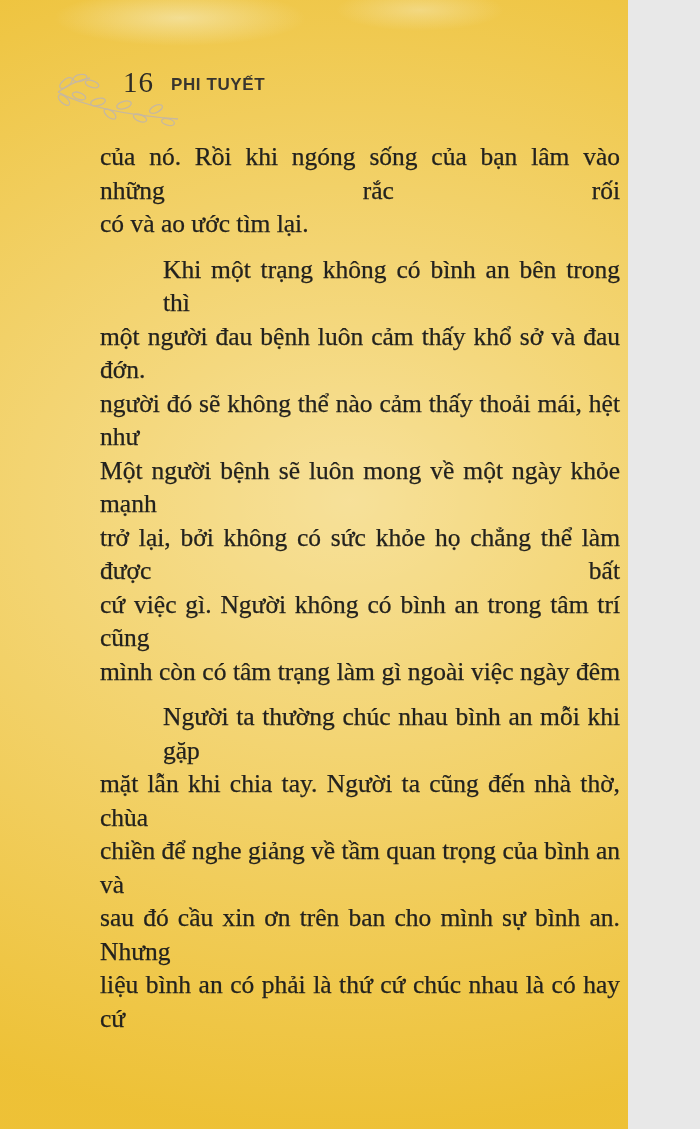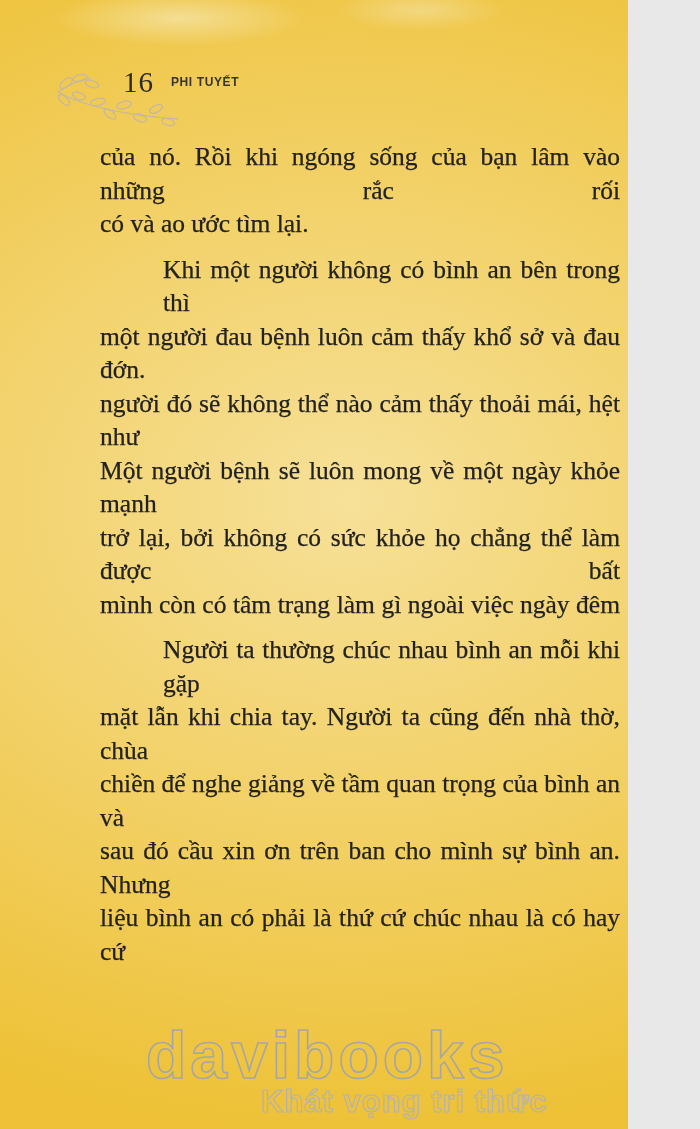--- a/index.html
+++ b/index.html
@@ -22,21 +22,21 @@
   
   .leaf-svg { position: absolute; left: 52px; top: 72px; z-index: 2; }
   .pagenum {
     position: absolute; left: 123px; top: 66px; z-index: 2;
     font-family: "Liberation Serif", serif;
     font-size: 29px; color: #2d2b26; letter-spacing: 1px;
   }
   .runhead {
     position: absolute; left: 171px; top: 75px; z-index: 2;
     font-family: "Liberation Sans", sans-serif;
-    font-weight: bold; font-size: 12px; letter-spacing: 0.6px; color: #38352f;
+    font-weight: bold; font-size: 17px; letter-spacing: 0.6px; color: #38352f;
   }
 
   
   .text-block {
     position: absolute; left: 100px; top: 140px; width: 520px; z-index: 3;
     font-size: 25.5px; line-height: 33.5px; color: #23221e;
     -webkit-text-stroke: 0.25px #23221e;
   }
   .para { margin: 0 0 12px 0; }
   .line { text-align: justify; text-align-last: justify; }
@@ -76,36 +76,33 @@
     <ellipse cx="46" cy="30" rx="7.5" ry="3.6" transform="rotate(-14 46 30)"></ellipse>
     <ellipse cx="58" cy="42" rx="7" ry="3.4" transform="rotate(38 58 42)"></ellipse>
     <ellipse cx="72" cy="33" rx="7.5" ry="3.6" transform="rotate(-16 72 33)"></ellipse>
     <ellipse cx="88" cy="46" rx="7" ry="3.4" transform="rotate(22 88 46)"></ellipse>
     <ellipse cx="104" cy="37" rx="7" ry="3.4" transform="rotate(-26 104 37)"></ellipse>
     <ellipse cx="116" cy="50" rx="6.5" ry="3.2" transform="rotate(14 116 50)"></ellipse>
   </svg>
   <span class="pagenum">16</span>
   <span class="runhead">PHI TUYẾT</span>
 
-  <div class="watermark">
-    <div class="wm-brand">davibooks</div>
-    <div class="wm-tagline">Khát vọng tri thức</div>
-  </div>
 
   <div class="text-block">
       <div class="para">
         <div class="line first">của nó. Rồi khi ngóng sống của bạn lâm vào những rắc rối</div>
         <div class="line last">có và ao ước tìm lại.</div>
       </div>
       <div class="para indent">
-        <div class="line first">Khi một người không có bình an bên trong thì</div>
+        <div class="line first">Khi một trạng không có bình an bên trong thì</div>
         <div class="line">một người đau bệnh luôn cảm thấy khổ sở và đau đớn.</div>
         <div class="line">người đó sẽ không thể nào cảm thấy thoải mái, hệt như</div>
         <div class="line">Một người bệnh sẽ luôn mong về một ngày khỏe mạnh</div>
         <div class="line">trở lại, bởi không có sức khỏe họ chẳng thể làm được bất</div>
+        <div class="line">cứ việc gì. Người không có bình an trong tâm trí cũng</div>
         <div class="line">mình còn có tâm trạng làm gì ngoài việc ngày đêm</div>
       </div>
       <div class="para indent">
         <div class="line first">Người ta thường chúc nhau bình an mỗi khi gặp</div>
         <div class="line">mặt lẫn khi chia tay. Người ta cũng đến nhà thờ, chùa</div>
         <div class="line">chiền để nghe giảng về tầm quan trọng của bình an và</div>
         <div class="line">sau đó cầu xin ơn trên ban cho mình sự bình an. Nhưng</div>
         <div class="line">liệu bình an có phải là thứ cứ chúc nhau là có hay cứ</div>
       </div>
     </div>

